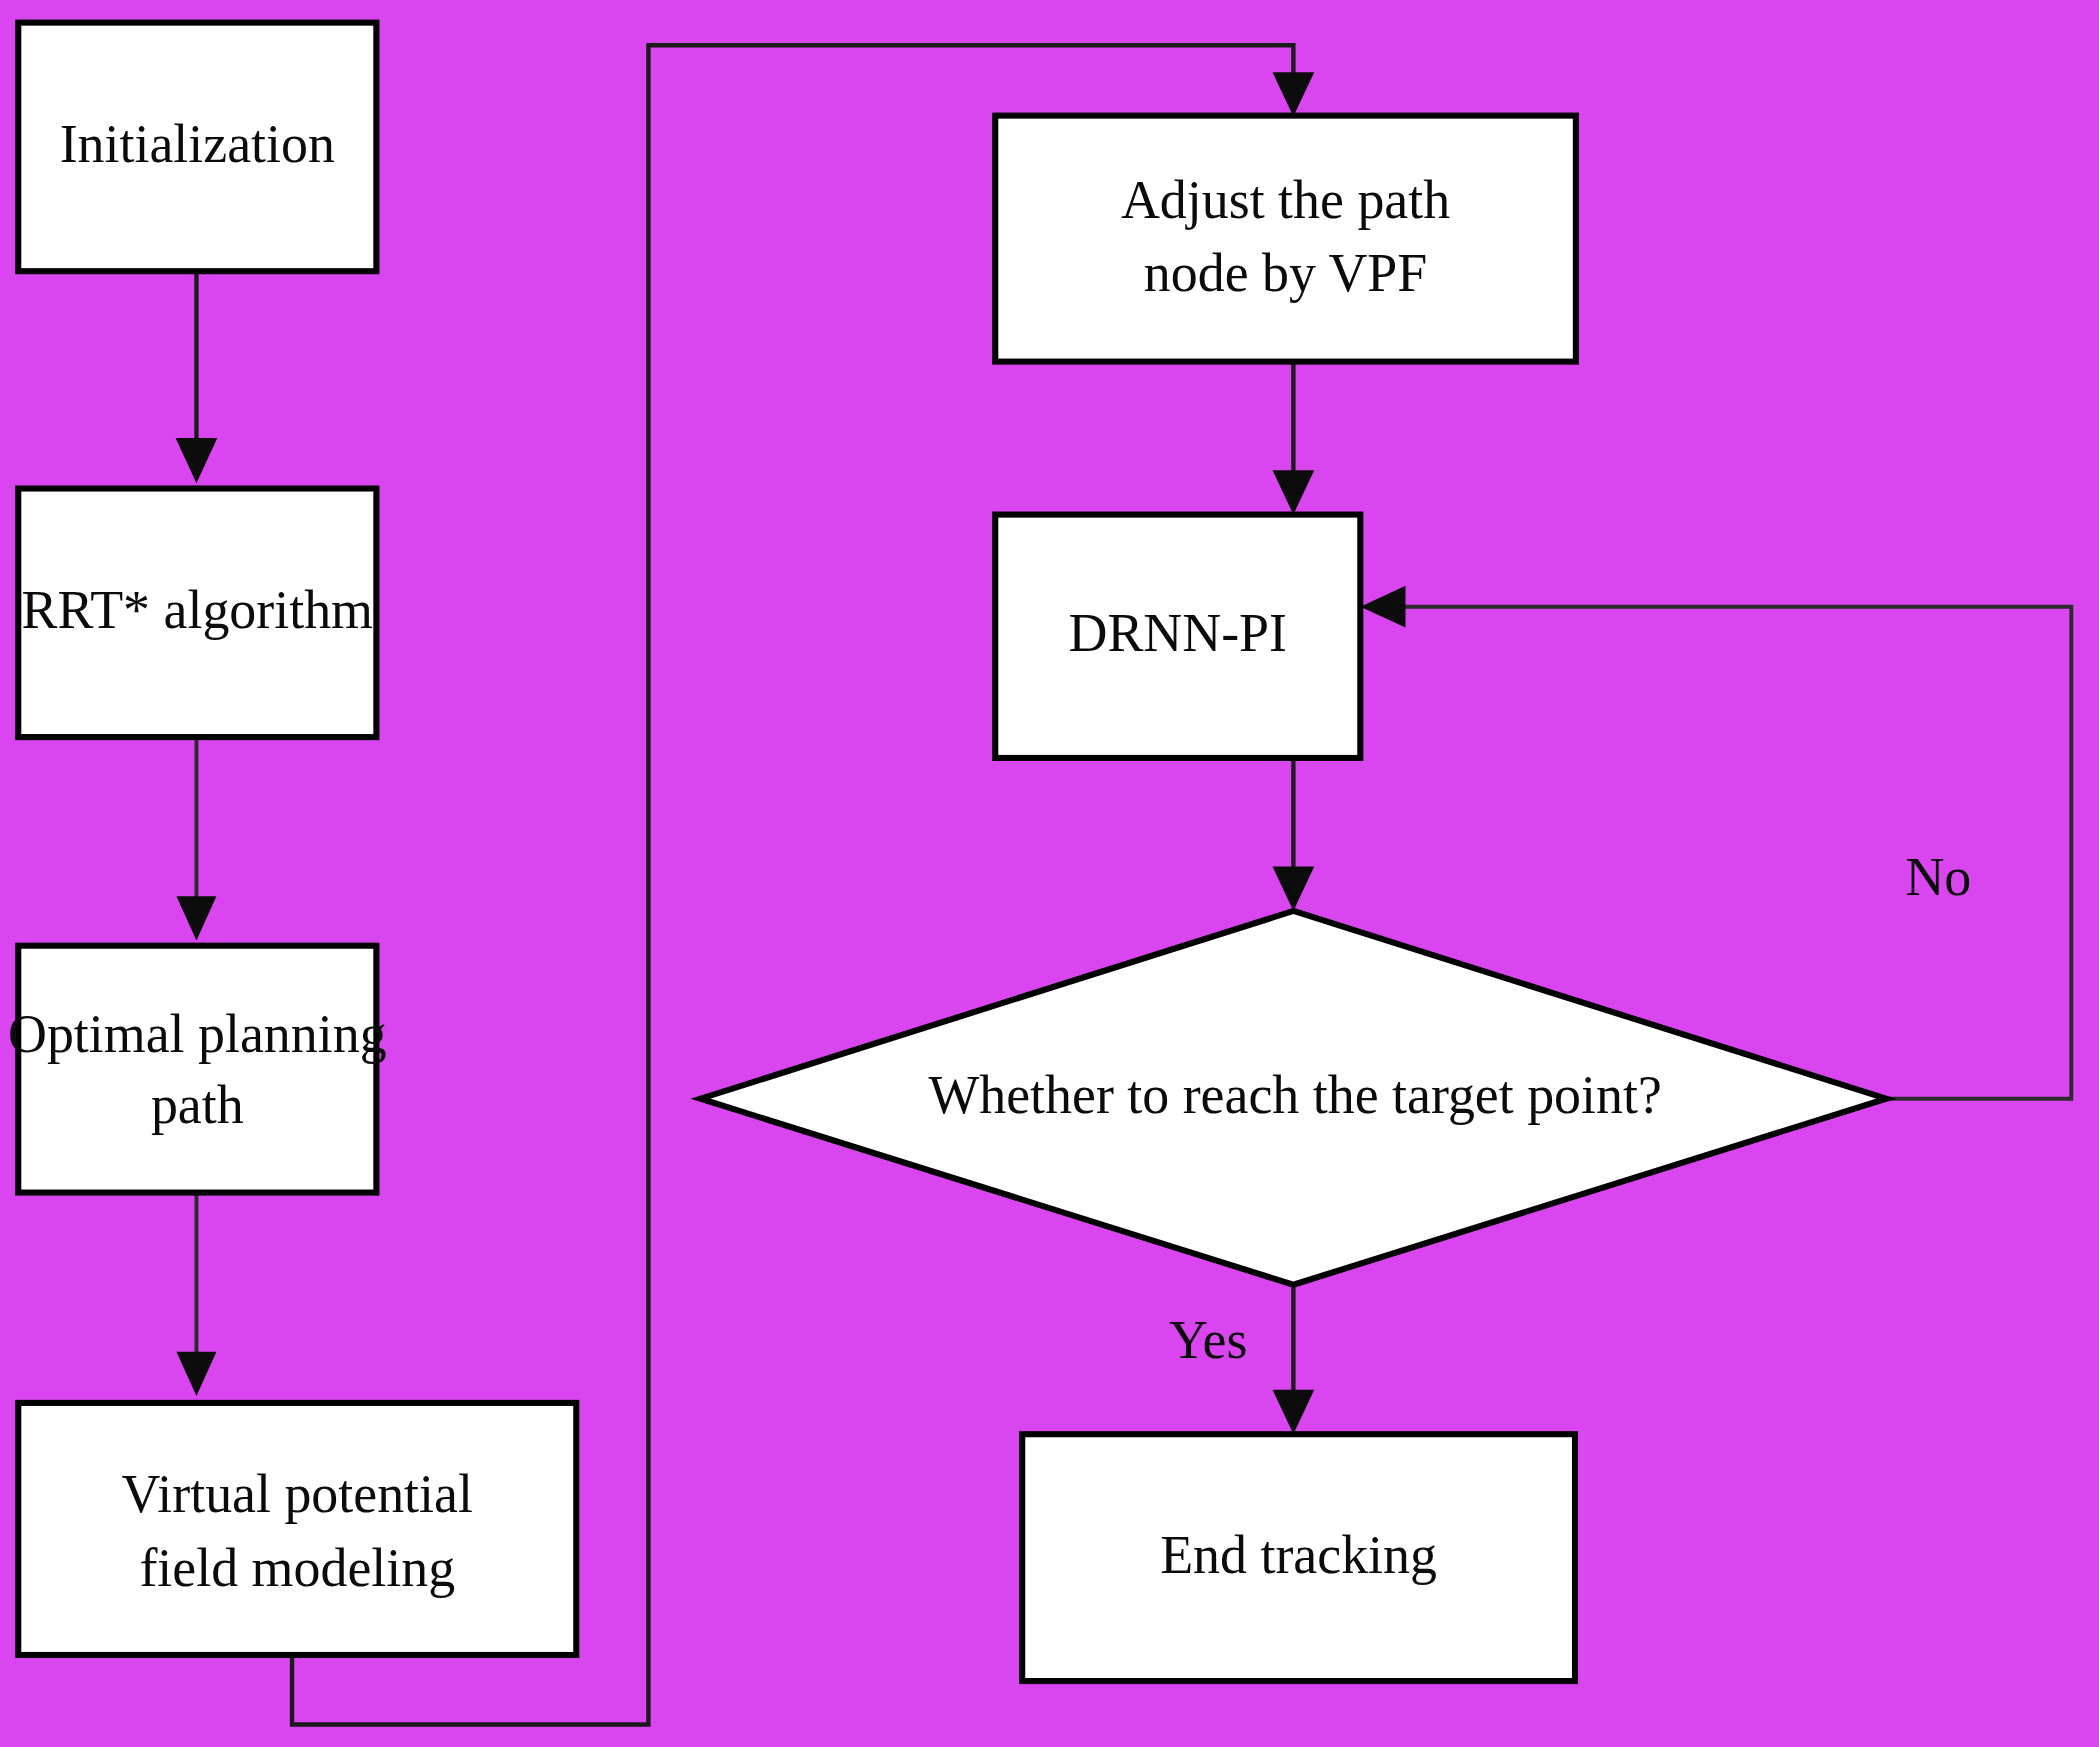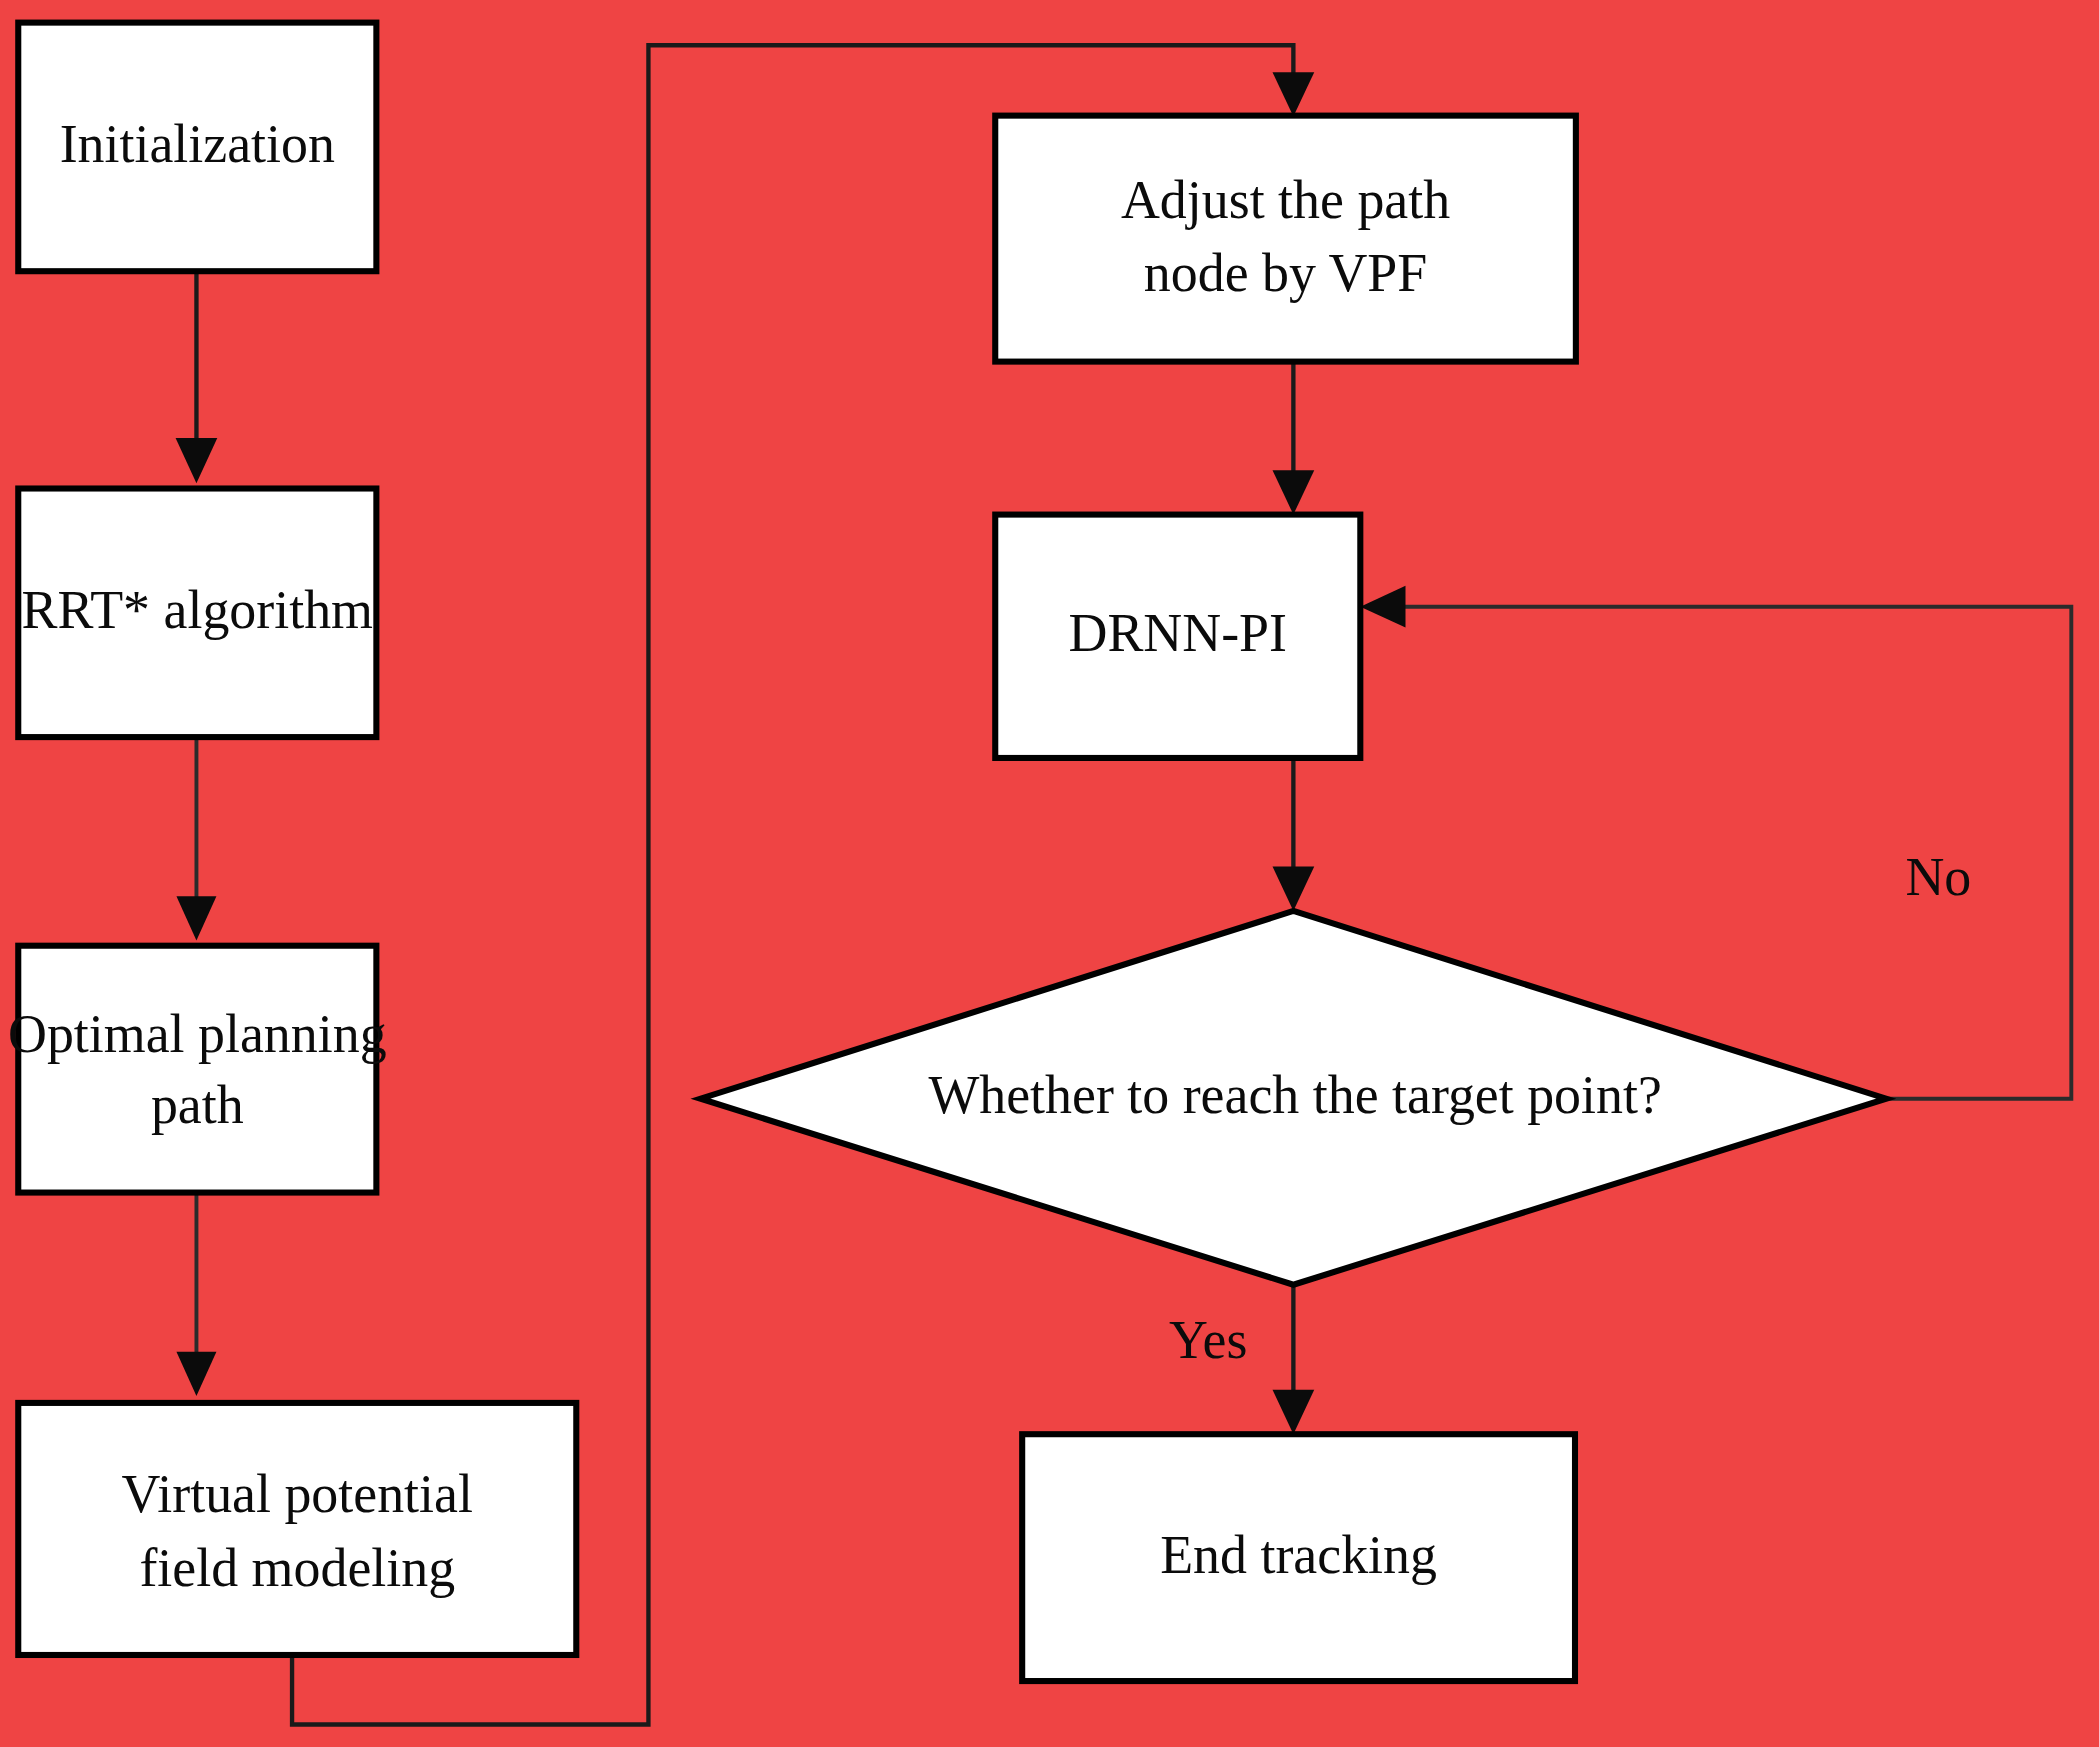--- a/index.html
+++ b/index.html
@@ -8,21 +8,21 @@
     padding: 0;
     background: #ffffff;
   }
   body {
     font-family: "Liberation Serif", "DejaVu Serif", serif;
   }
   #flow-root {
     position: relative;
     width: 2100px;
     height: 1748px;
-    background: #ef4444;
+    background: #d946ef;
     overflow: hidden;
   }
   svg#flow-svg {
     position: absolute;
     left: 0;
     top: 0;
     width: 2100px;
     height: 1748px;
     display: block;
   }

